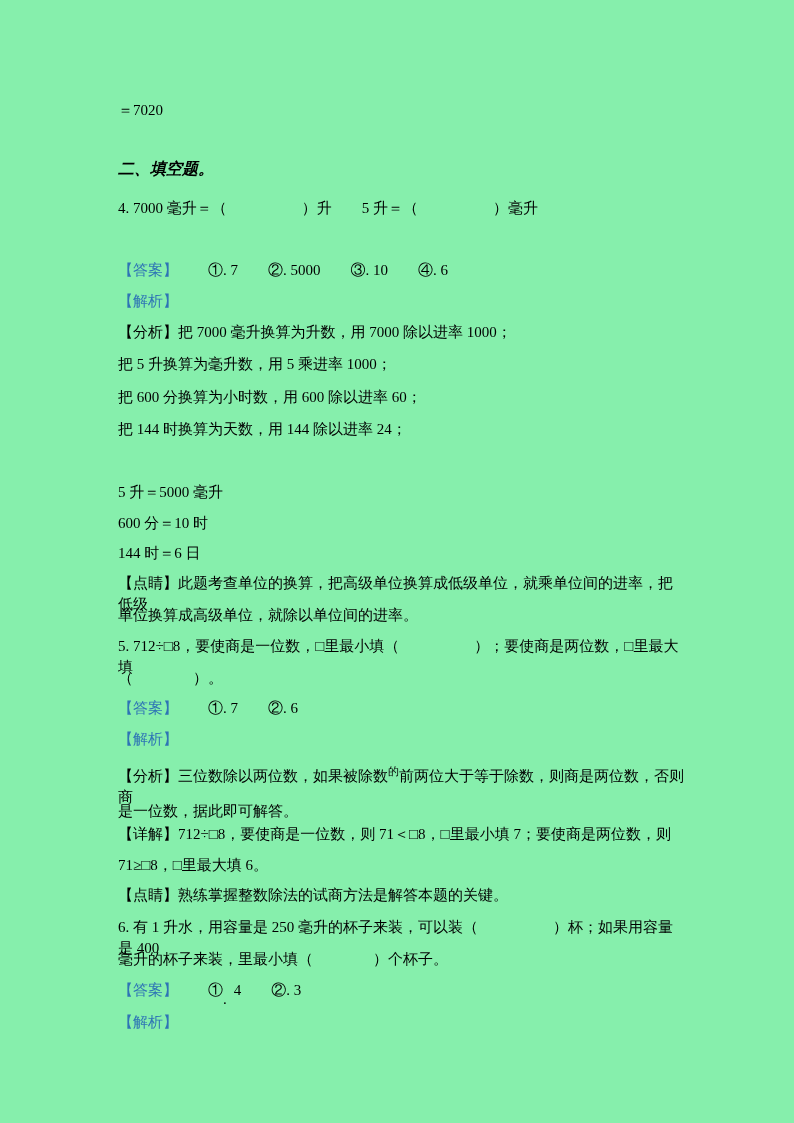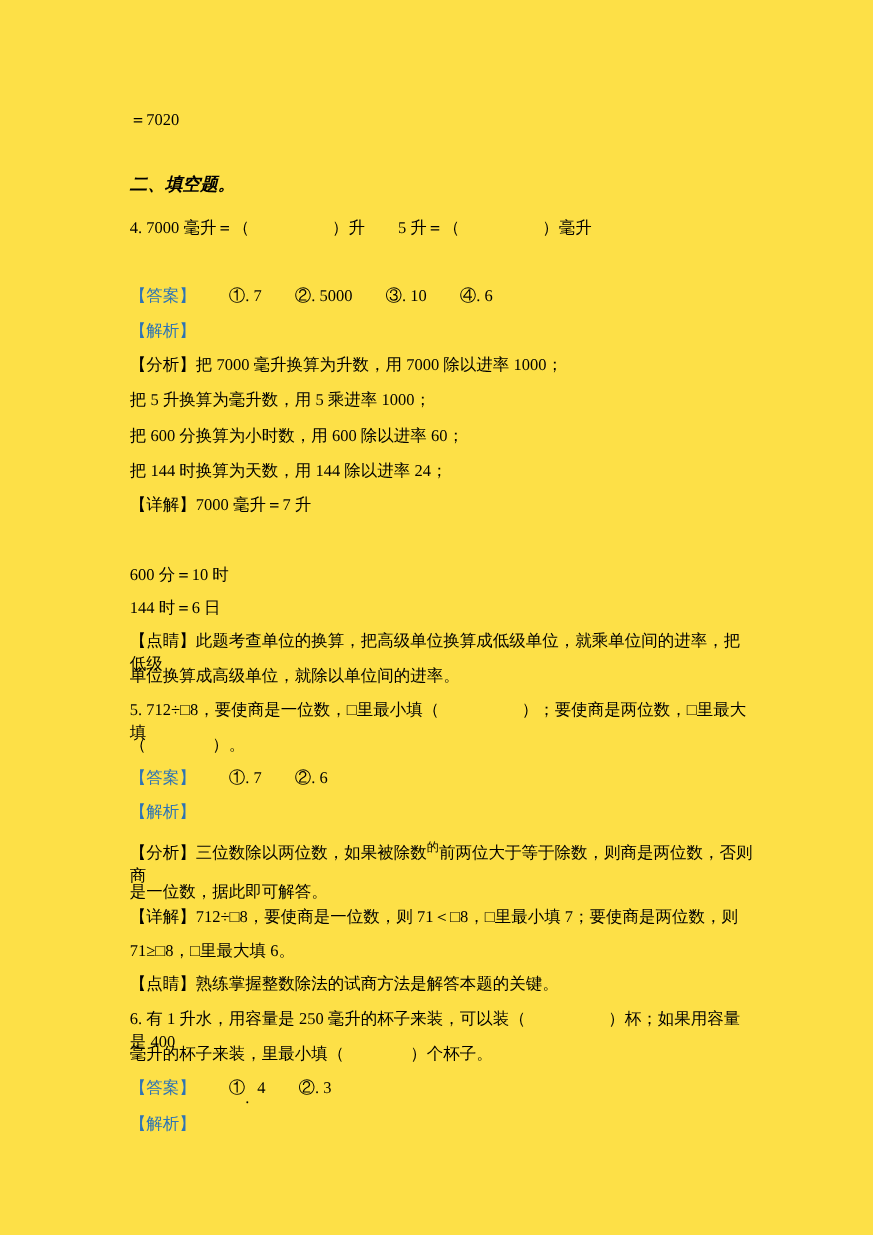--- a/index.html
+++ b/index.html
@@ -1,20 +1,20 @@
 <!DOCTYPE html>
 <html><head>
 <meta charset="utf-8">
 <style>
   html, body { margin: 0; padding: 0; background: #ffffff; }
   .page {
     position: relative;
     width: 794px;
     height: 1123px;
-    background: #fde047;
+    background: #86efac;
     font-family: "Liberation Serif", "DejaVu Serif", serif;
     color: #000000;
     overflow: hidden;
   }
   .line {
     position: absolute;
     left: 118px;
     width: 566px;
     font-size: 15px;
     line-height: 21px;
@@ -38,21 +38,21 @@
 
   <div class="line" style="top:260px"><span class="blue">【答案】</span><span>　　①. 7　　②. 5000　　③. 10　　④. 6</span></div>
 
   <div class="line" style="top:291px"><span class="blue">【解析】</span></div>
 
   <div class="line" style="top:322px"><span>【分析】把 7000 毫升换算为升数，用 7000 除以进率 1000；</span></div>
   <div class="line" style="top:354px"><span>把 5 升换算为毫升数，用 5 乘进率 1000；</span></div>
   <div class="line" style="top:387px"><span>把 600 分换算为小时数，用 600 除以进率 60；</span></div>
   <div class="line" style="top:419px"><span>把 144 时换算为天数，用 144 除以进率 24；</span></div>
 
-  <div class="line" style="top:450px"><span>【详解】7000 毫升＝7 升</span></div>
+  <div class="line" style="top:482px"><span>5 升＝5000 毫升</span></div>
   <div class="line" style="top:513px"><span>600 分＝10 时</span></div>
   <div class="line" style="top:543px"><span>144 时＝6 日</span></div>
 
   <div class="line" style="top:573px"><span>【点睛】此题考查单位的换算，把高级单位换算成低级单位，就乘单位间的进率，把低级</span></div>
   <div class="line" style="top:605px"><span>单位换算成高级单位，就除以单位间的进率。</span></div>
 
   <div class="line" style="top:636px"><span>5. 712÷□8，要使商是一位数，□里最小填（　　　　　）；要使商是两位数，□里最大填</span></div>
   <div class="line" style="top:668px"><span>（　　　　）。</span></div>
 
   <div class="line" style="top:698px"><span class="blue">【答案】</span><span>　　①. 7　　②. 6</span></div>

